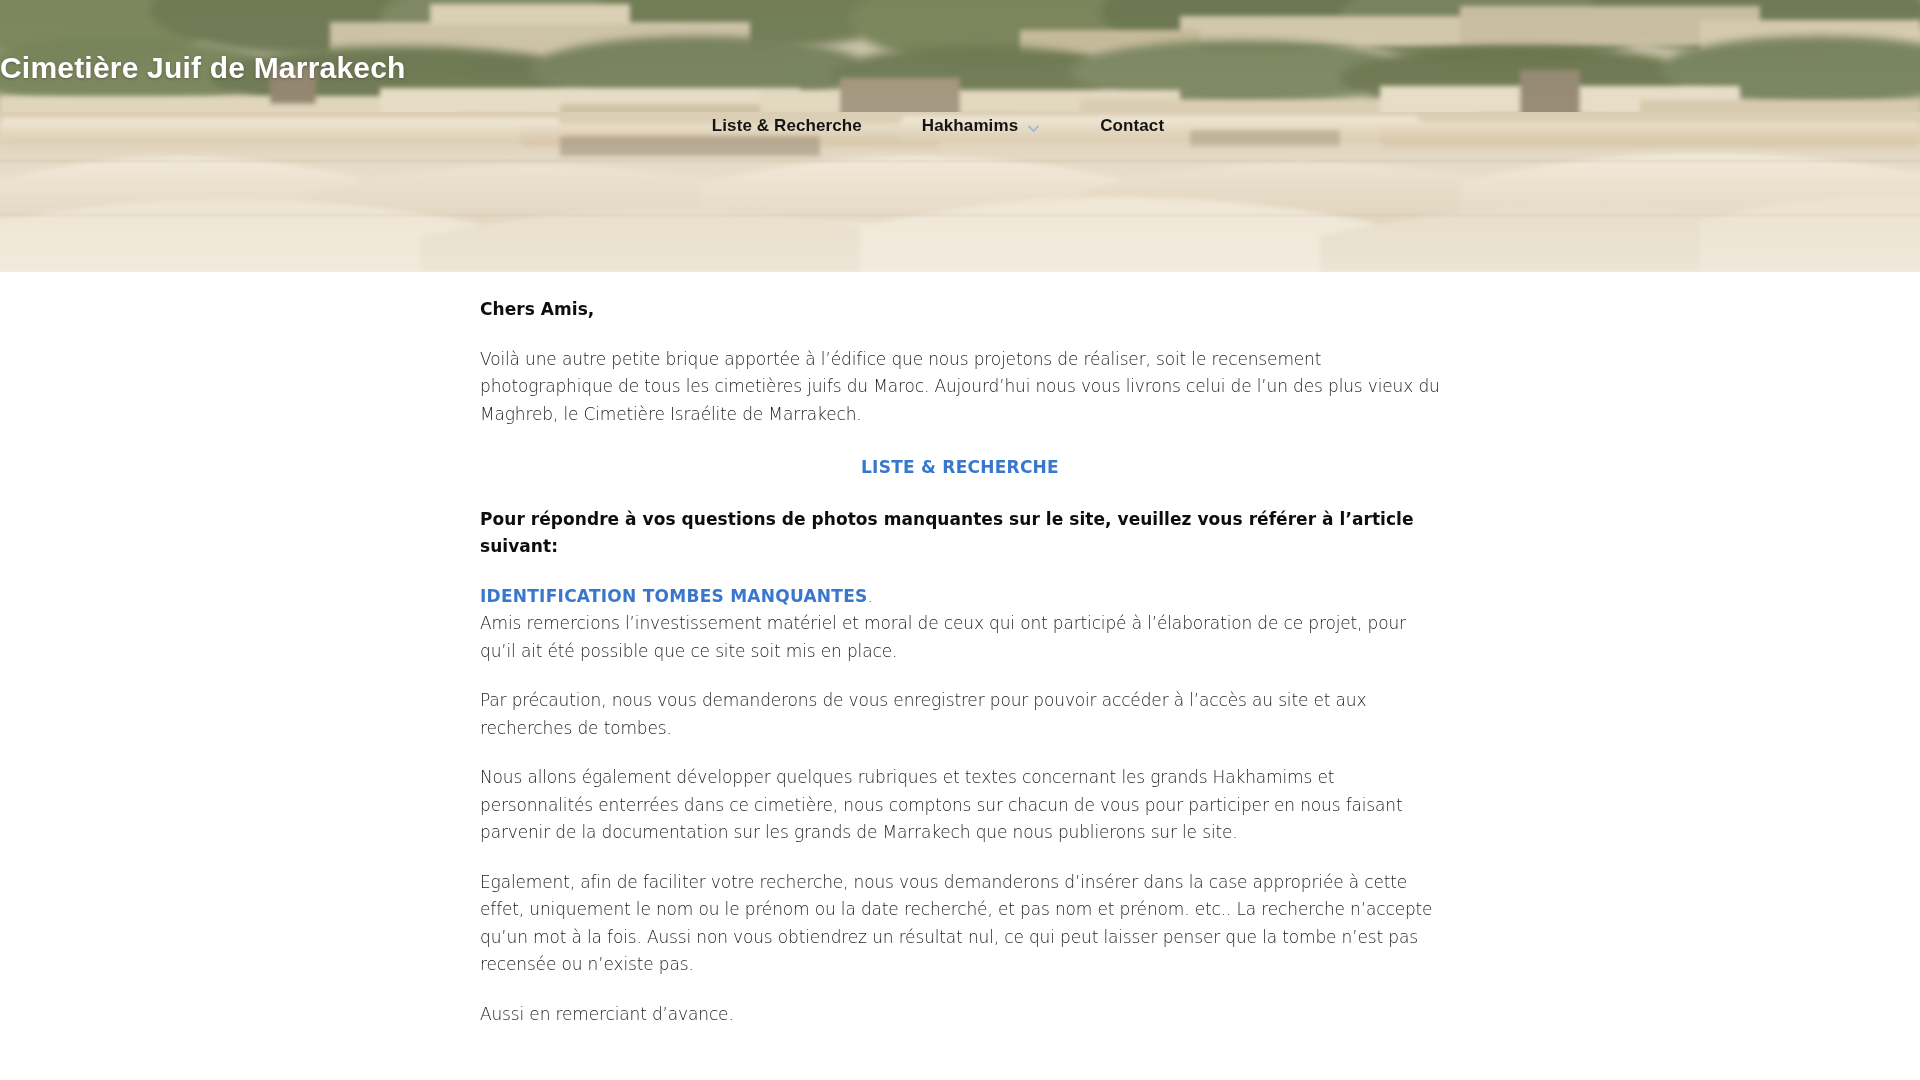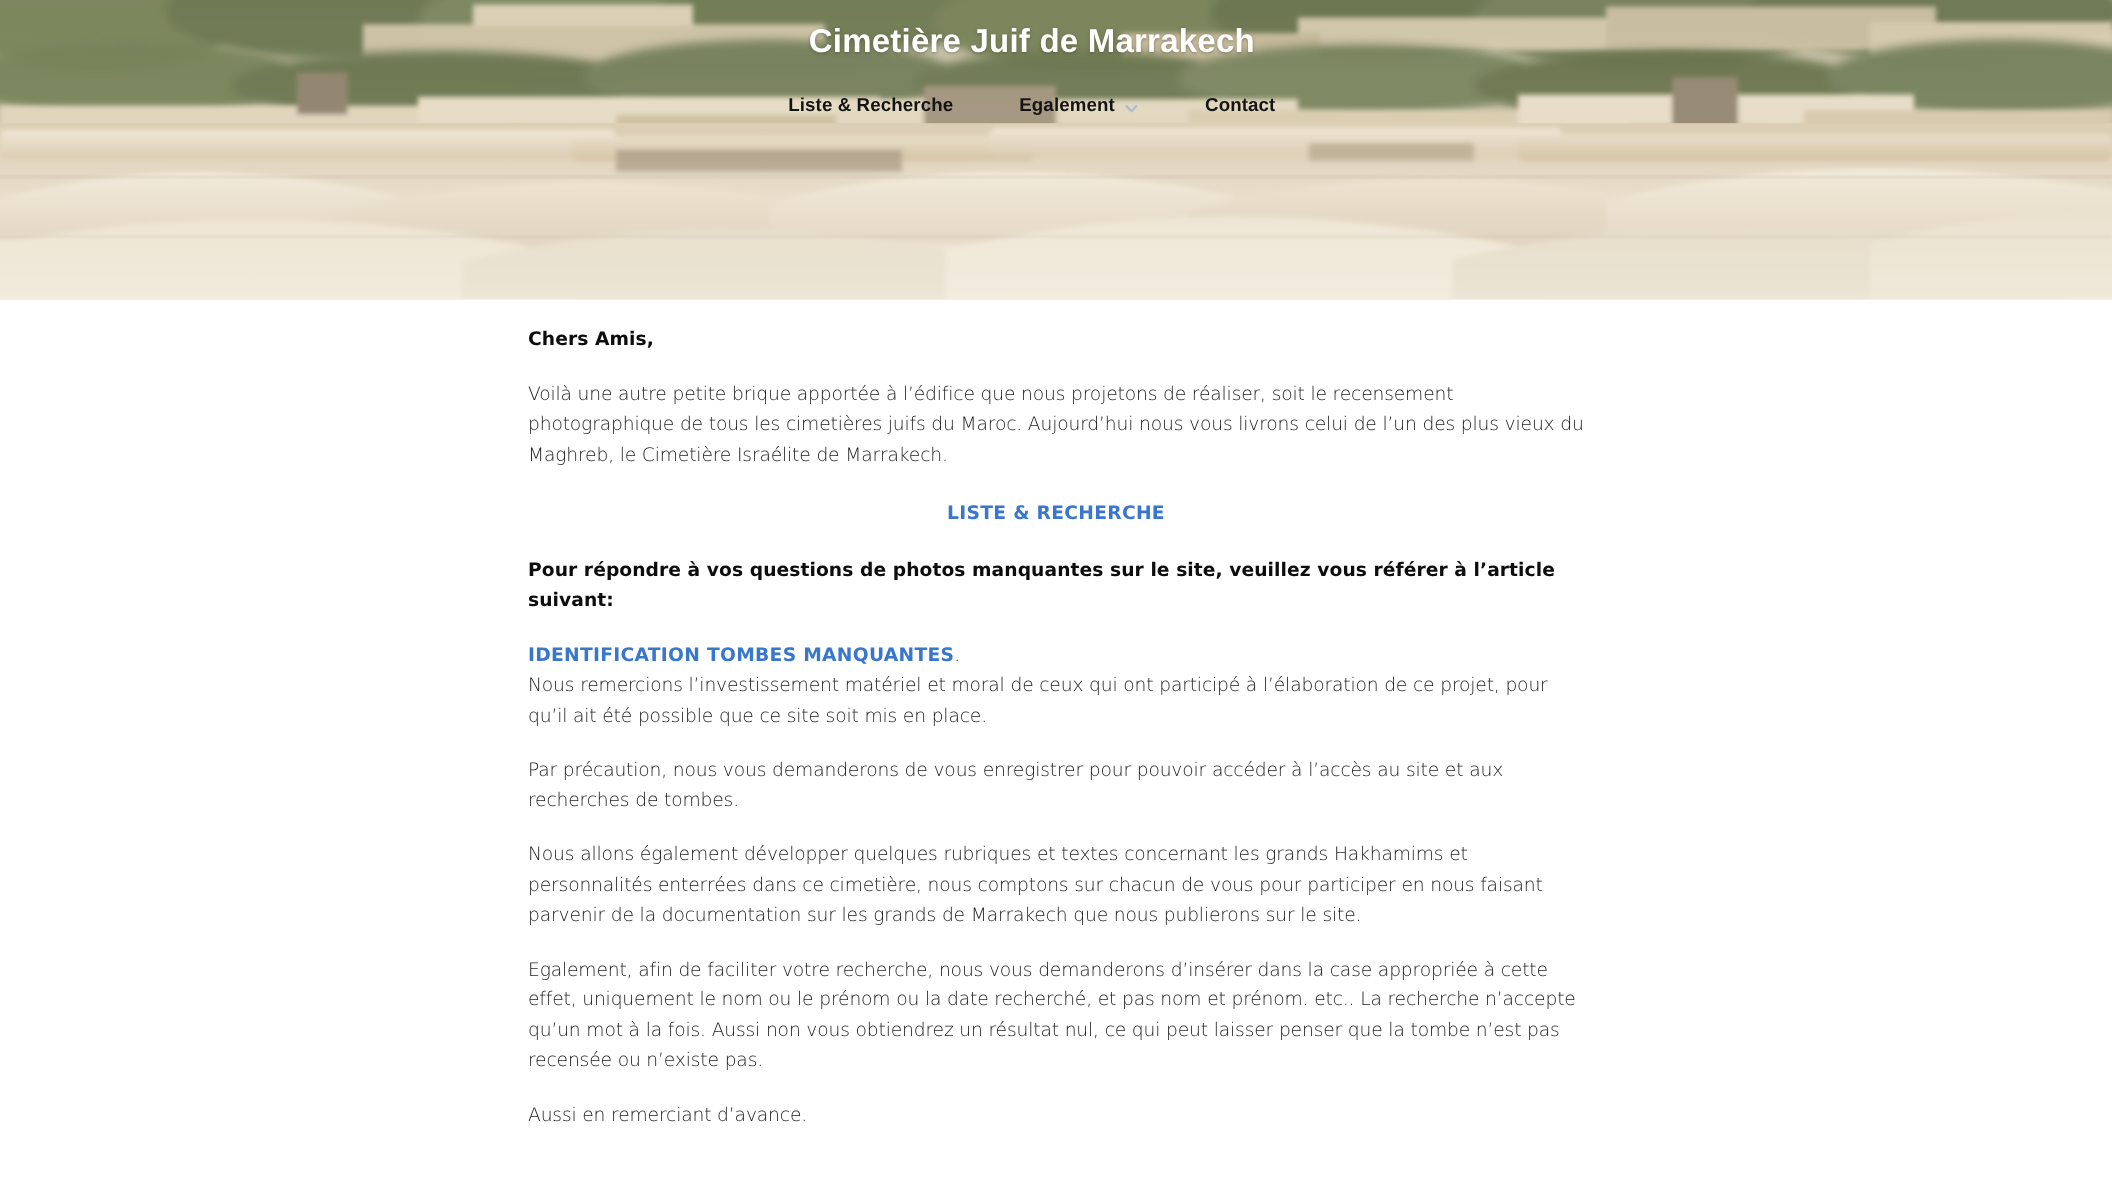--- a/index.html
+++ b/index.html
@@ -40,22 +40,22 @@
                 rgba(255,255,255,0.10) 45%,
                 rgba(255,255,255,0.34) 78%,
                 rgba(255,255,255,0.46) 100%);
     pointer-events: none;
   }
 
   .hero-content {
     position: relative;
     z-index: 3;
     width: 1876px;
-    text-align: center;
-    padding-top: 21px;
+    text-align: left;
+    padding-top: 51px;
   }
 
   .site-title {
     font-family: "Liberation Sans", sans-serif;
     font-size: 30px;
     font-weight: bold;
     color: #ffffff;
     letter-spacing: 0.2px;
     text-shadow: 0 1px 3px rgba(60,50,35,0.45);
     line-height: 1.1;
@@ -265,21 +265,21 @@
   <div class="hero-content">
     <h1 class="site-title">Cimetière Juif de Marrakech</h1>
 
     <nav class="main-nav">
 
       <div class="nav-item">
         <span>Liste &amp; Recherche</span>
       </div>
 
       <div class="nav-item">
-        <span>Egalement</span>
+        <span>Hakhamims</span>
         <span class="chevron">
           <svg width="13" height="13" viewBox="0 0 13 13">
             <path d="M2 4.5 L6.5 9 L11 4.5" fill="none" stroke="#a8bdd4" stroke-width="2" stroke-linecap="round" stroke-linejoin="round"></path>
           </svg>
         </span>
       </div>
 
       <div class="nav-item">
         <span>Contact</span>
       </div>
@@ -296,21 +296,21 @@
     <p class="para">Voilà une autre petite brique apportée à l’édifice que nous projetons de réaliser, soit le recensement photographique de tous les cimetières juifs du Maroc. Aujourd’hui nous vous livrons celui de l’un des plus vieux du Maghreb, le Cimetière Israélite de Marrakech.</p>
 
     <div class="link-center">
       <a class="link-blue" href="#">LISTE &amp; RECHERCHE</a>
     </div>
 
     <p class="para bold-line">Pour répondre à vos questions de photos manquantes sur le site, veuillez vous référer à l’article suivant:</p>
 
     <p class="para-tight"><a class="link-blue" href="#">IDENTIFICATION TOMBES MANQUANTES</a><span>.</span></p>
 
-    <p class="para">Nous remercions l’investissement matériel et moral de ceux qui ont participé à l’élaboration de ce projet, pour qu’il ait été possible que ce site soit mis en place.</p>
+    <p class="para">Amis remercions l’investissement matériel et moral de ceux qui ont participé à l’élaboration de ce projet, pour qu’il ait été possible que ce site soit mis en place.</p>
 
     <p class="para">Par précaution, nous vous demanderons de vous enregistrer pour pouvoir accéder à l’accès au site et aux recherches de tombes.</p>
 
     <p class="para">Nous allons également développer quelques rubriques et textes concernant les grands Hakhamims et personnalités enterrées dans ce cimetière, nous comptons sur chacun de vous pour participer en nous faisant parvenir de la documentation sur les grands de Marrakech que nous publierons sur le site.</p>
 
     <p class="para">Egalement, afin de faciliter votre recherche, nous vous demanderons d’insérer dans la case appropriée à cette effet, uniquement le nom ou le prénom ou la date recherché, et pas nom et prénom. etc.. La recherche n’accepte qu’un mot à la fois. Aussi non vous obtiendrez un résultat nul, ce qui peut laisser penser que la tombe n’est pas recensée ou n’existe pas.</p>
 
     <p class="para-tight">Aussi en remerciant d’avance.</p>
 
   </div>

